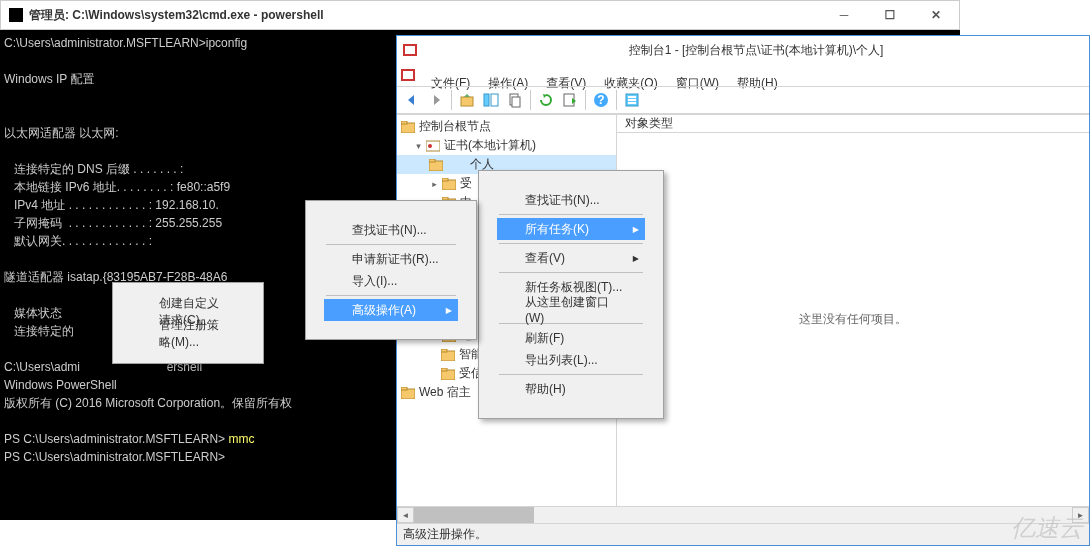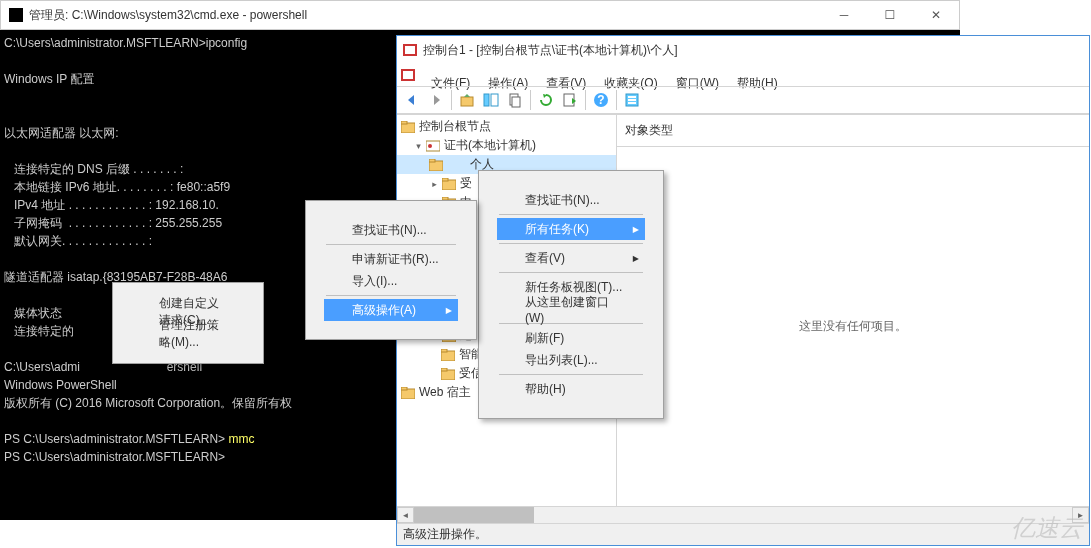--- a/index.html
+++ b/index.html
@@ -1,41 +1,41 @@
 <!DOCTYPE html>
 <html><head>
   <meta charset="utf-8">
   <style>
     * { margin: 0; padding: 0; box-sizing: border-box; font-family: "Microsoft YaHei", "SimSun", sans-serif; font-size: 12px; }
     body { width: 1091px; height: 548px; position: relative; background: #fff; overflow: hidden; }
     .cmd-window { position: absolute; top: 0; left: 0; width: 960px; height: 520px; background: #000; }
-    .cmd-titlebar { height: 30px; background: #fff; border: 1px solid #ccc; display: flex; align-items: center; padding-left: 8px; }
+    .cmd-titlebar { height: 30px; background: #fff; border: 1px solid #ccc; display: flex; align-items: center; padding-left: 8px; font-weight: bold; }
     .cmd-title-icon { width: 14px; height: 14px; background: #000; margin-right: 6px; }
     .cmd-title-text { flex: 1; color: #333; }
     .cmd-win-controls { display: flex; }
     .cmd-win-btn { width: 46px; height: 28px; display: flex; align-items: center; justify-content: center; color: #555; }
     .cmd-body { padding: 4px 4px; color: #ccc; font-family: Consolas, "Courier New", monospace; font-size: 14px; line-height: 18px; white-space: pre; }
     .cmd-body .yellow { color: #ffff66; }
-    .mmc-window { position: absolute; top: 35px; left: 396px; width: 694px; height: 511px; background: #fff; border: 1px solid #4a8fd8; display: flex; flex-direction: column; }
+    .mmc-window { position: absolute; top: 35px; left: 396px; width: 694px; height: 511px; background: #fff; border: 1px solid #4a8fd8; display: flex; flex-direction: column; text-align: center; }
     .mmc-window-titlebar { height: 28px; display: flex; align-items: center; padding-left: 6px; background: #fff; }
     .mmc-title-icon { width: 14px; height: 12px; margin-right: 6px; display: flex; align-items: center; justify-content: center; }
     .mmc-title-text { flex: 1; color: #333; }
     .mmc-menubar { height: 22px; display: flex; align-items: center; padding-left: 4px; gap: 2px; }
     .mmc-menubar-item { padding: 2px 8px; color: #333; margin-top: 16px; }
     .mmc-toolbar { height: 28px; border-top: 1px solid #d5d5d5; border-bottom: 1px solid #d5d5d5; display: flex; align-items: center; padding-left: 4px; gap: 2px; }
     .tb-btn { width: 22px; height: 22px; display: flex; align-items: center; justify-content: center; border: 1px solid transparent; }
     .tb-sep { width: 1px; height: 20px; background: #ccc; margin: 0 2px; }
     .mmc-content { flex: 1; display: flex; border-top: 1px solid #d5d5d5; overflow: hidden; }
     .mmc-tree { width: 220px; border-right: 1px solid #d5d5d5; overflow: auto; padding: 2px 0; }
     .tree-item { display: flex; align-items: center; height: 19px; padding-left: 4px; color: #333; white-space: nowrap; }
     .tree-item.selected { background: #cce8ff; gap: 23px; }
     .tree-toggle { width: 11px; height: 11px; margin-right: 2px; display: flex; align-items: center; justify-content: center; color: #666; font-size: 9px; }
     .folder-icon { width: 14px; height: 12px; margin-right: 4px; display: flex; align-items: center; justify-content: center; }
     .mmc-list { flex: 1; display: flex; flex-direction: column; }
-    .mmc-list-header { height: 32px; border-bottom: 1px solid #d5d5d5; display: flex; align-items: center; padding-left: 8px; color: #333; }
+    .mmc-list-header { height: 18px; border-bottom: 1px solid #d5d5d5; display: flex; align-items: center; padding-left: 8px; color: #333; }
     .mmc-list-body { flex: 1; display: flex; align-items: center; justify-content: center; color: #666; }
     .mmc-scroll-h { height: 17px; background: #f0f0f0; border-top: 1px solid #d5d5d5; display: flex; }
     .mmc-scroll-h .sbtn { width: 17px; height: 16px; background: #f0f0f0; border: 1px solid #ccc; display:flex; align-items:center; justify-content:center; font-size:8px; color:#666; }
     .mmc-scroll-h .thumb { width: 120px; background: #c0c0c0; }
     .mmc-statusbar { height: 22px; border-top: 1px solid #d5d5d5; display: flex; align-items: center; padding-left: 6px; color: #333; background: #f0f0f0; }
     .ctx-menu { position: absolute; background: #f0f0f0; border: 1px solid #a0a0a0; box-shadow: 3px 3px 5px rgba(0,0,0,0.3); padding: 18px; }
     .ctx-item { height: 22px; display: flex; align-items: center; padding-left: 28px; padding-right: 18px; color: #333; position: relative; }
     .ctx-item.highlighted { background: #4a9eff; color: #fff; }
     .ctx-item .arrow { position: absolute; right: 6px; font-size: 8px; }
     .ctx-sep { height: 1px; background: #c0c0c0; margin: 3px 2px; }

